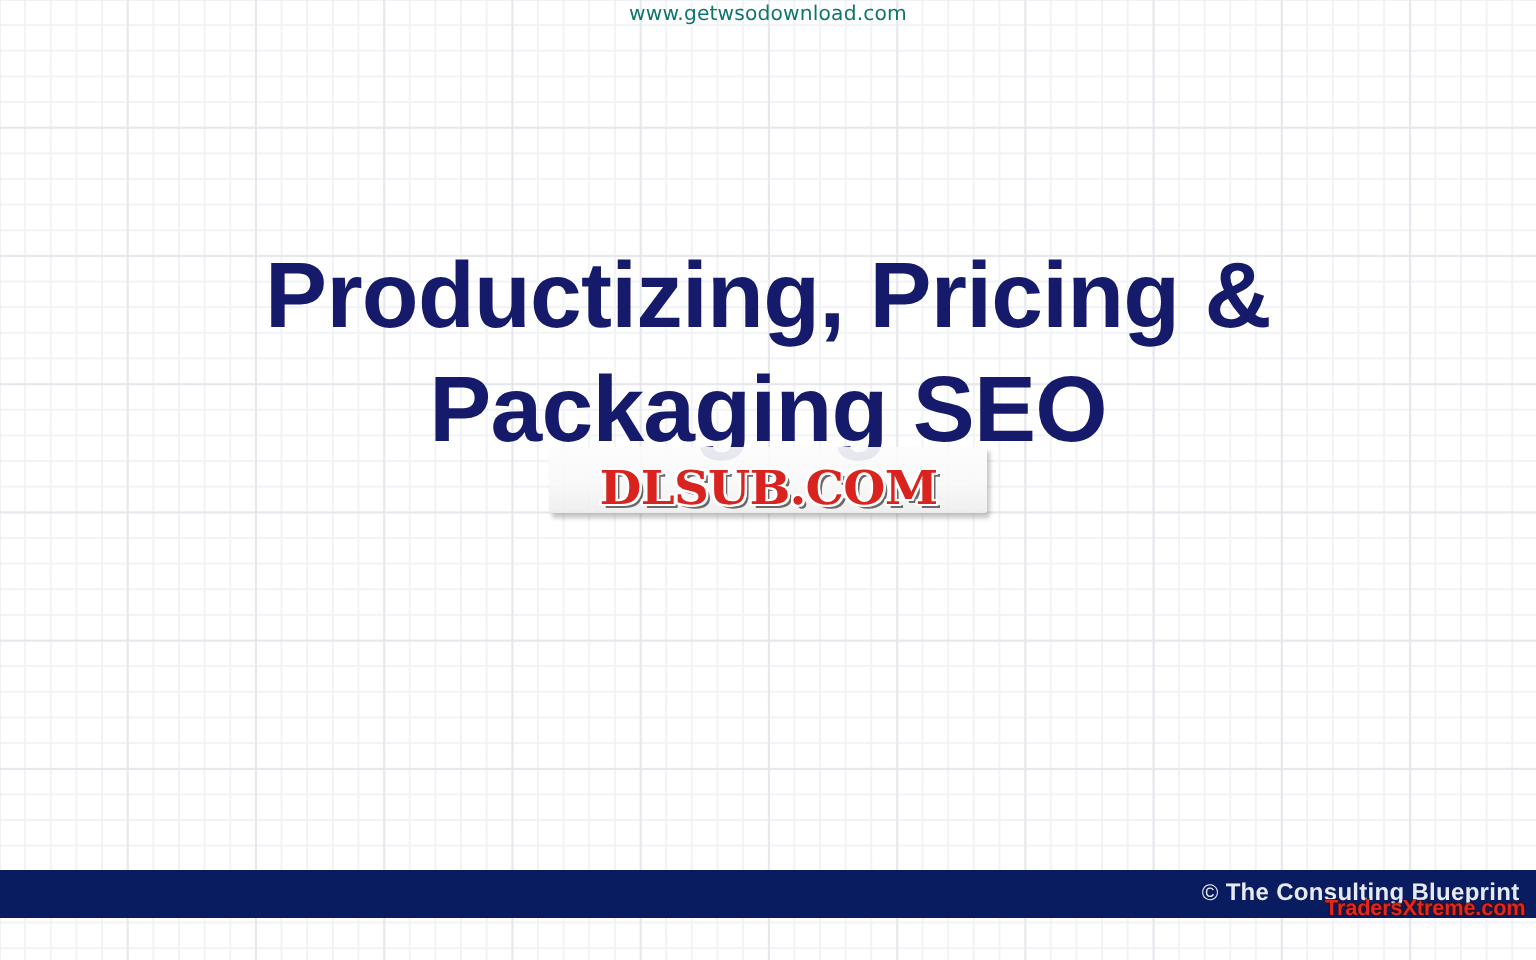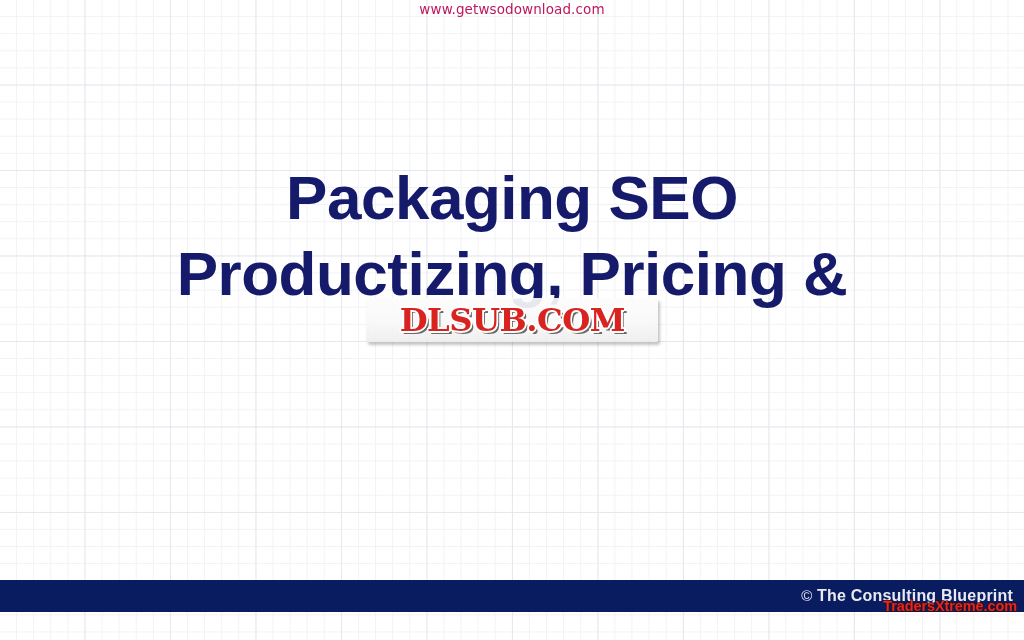--- a/index.html
+++ b/index.html
@@ -40,21 +40,21 @@
   .top-watermark {
     position: absolute;
     left: 0;
     right: 0;
     top: 1px;
     text-align: center;
     font-family: "DejaVu Sans", sans-serif;
     font-size: 13.5px;
     font-weight: 400;
     letter-spacing: 0.1px;
-    color: #be185d;
+    color: #0f766e;
     white-space: nowrap;
   }
 
   
   .logo-panel {
     position: absolute;
     right: 0;
     top: 0;
     width: 196px;
     height: 56px;
@@ -111,21 +111,21 @@
     top: 298px;
     width: 292px;
     height: 44px;
     background: linear-gradient(to bottom,
         rgba(252,252,252,0.92) 0%,
         rgba(248,248,248,0.88) 55%,
         rgba(236,236,236,0.85) 100%);
     border-radius: 2px;
     box-shadow: 2px 3px 3px rgba(90,90,90,0.35);
     display: flex;
-    align-items: center;
+    align-items: flex-end;
     justify-content: center;
   }
   .dlsub-text {
     font-family: "DejaVu Serif", serif;
     font-weight: 700;
     font-size: 31px;
     line-height: 31px;
     letter-spacing: -0.5px;
     transform: scaleX(1.04);
     color: #d8231f;
@@ -189,22 +189,22 @@
 <body>
 
 <div id="slide">
 
   <div class="grid-bg"></div>
 
   <div class="top-watermark">www.getwsodownload.com</div>
 
 
   <div class="slide-title">
+    <div>Productizing, Pricing &amp;</div>
     <div>Packaging SEO</div>
-    <div>Productizing, Pricing &amp;</div>
   </div>
 
   <div class="dlsub-watermark">
     <span class="dlsub-text">DLSUB.COM</span>
   </div>
 
   <div class="footer-bar">
     <div class="footer-credit">
       <span class="copy-mark">©</span>
       <span>The Consulting Blueprint</span>

